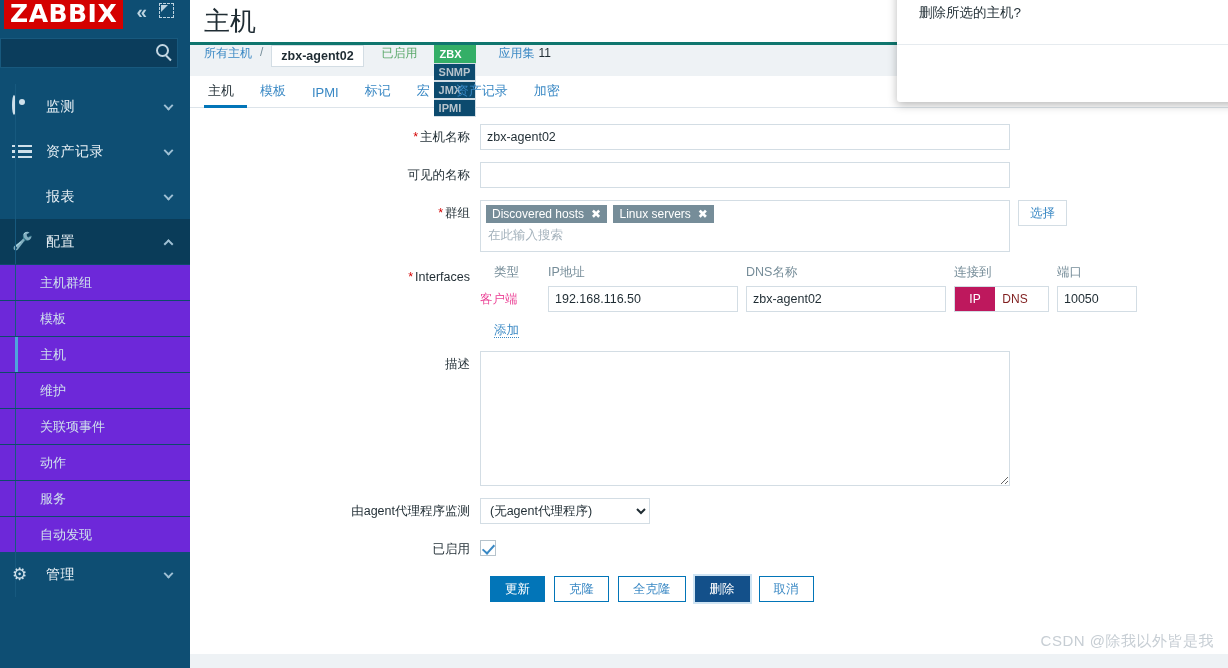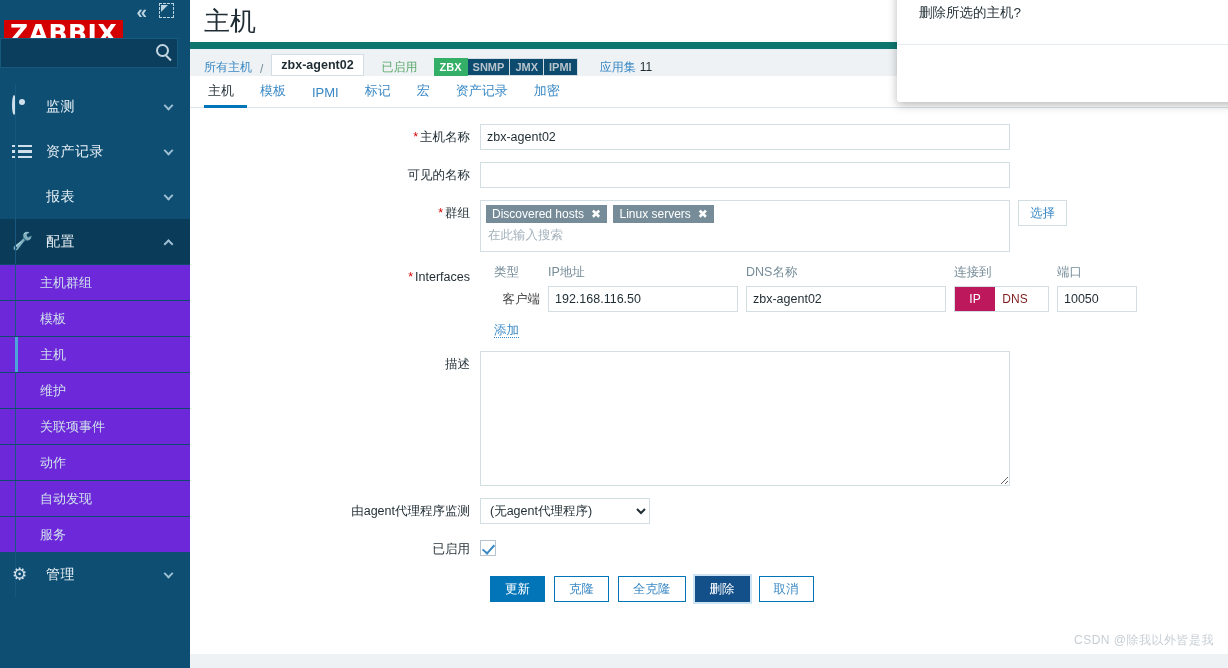--- a/index.html
+++ b/index.html
@@ -18,21 +18,21 @@
   .sidebar {
     position: absolute; left: 0; top: 0; width: 190px; height: 668px;
     background: #0e4e73; color: #fff;
   }
   .sb-head { position: relative; height: 38px; }
   .sb-logo {
     position: absolute; left: 4px; top: 0px;
     background: #d40000; color: #fff;
     font-family: "DejaVu Sans", sans-serif;
     font-weight: bold; font-size: 25px; letter-spacing: .5px;
-    padding: 1px 6px 2px 6px; line-height: 26px; margin-top: 20px;
+    padding: 1px 6px 2px 6px; line-height: 26px;
   }
   .sb-icons { position: absolute; right: 16px; top: 2px; display: flex; gap: 12px; align-items: center; }
   .sb-ico { color: #bcd3e0; cursor: pointer; line-height: 1; }
   .ico-collapse { font-size: 19px; font-weight: 600; }
   .ico-expand {
     width: 15px; height: 15px; border: 1.5px dashed #bcd3e0; position: relative; display: inline-block;
   }
   .ico-expand::after {
     content: ""; position: absolute; left: 1px; top: 1px;
     border-left: 7px solid #bcd3e0; border-bottom: 7px solid transparent;
@@ -98,31 +98,31 @@
   }
   .sb-sub-rail { position: absolute; left: 15px; top: 0; bottom: 0; width: 1px; background: #17597e; }
 
   
   .main { position: absolute; left: 190px; top: 0; right: 0; bottom: 0; background: #fff; }
   .page-title {
     font-size: 26px; color: #1f2c33; padding: 0 0 0 14px; line-height: 42px;
     font-weight: normal;
   }
   .crumb-bar {
-    height: 34px; background: #eef2f5; border-top: 7px solid #0f766e;
-    display: flex; align-items: flex-end; padding-left: 14px; gap: 8px; font-size: 12px;
+    height: 34px; background: #eef2f5; border-top: 3px solid #0f766e;
+    display: flex; align-items: flex-start; padding-left: 14px; gap: 8px; font-size: 12px;
   }
   .link { color: #3988c4; cursor: pointer; }
   .crumb-sep { color: #768d99; }
   .crumb-host {
     background: #fff; border: 1px solid #d3dde4; padding: 3px 9px; color: #1f2c33;
     font-weight: 600; font-size: 12.5px;
   }
   .status-on { color: #59a869; margin-left: 10px; }
-  .iface-tags { display: flex; margin-left: 8px; }
+  .iface-tags { display: flex; margin-left: 8px; flex-direction: column; }
   .tag {
     font-size: 11px; padding: 2px 5px; border: 1px solid #d3dde4; border-left: 0;
     color: #b6c3cc; background: #0c4a6e; font-weight: 600;
   }
   .tag:first-child { border-left: 1px solid #d3dde4; }
   .tag.zbx { background: #34af67; border-color: #34af67; color: #fff; }
   .crumb-apps { margin-left: 14px; }
   .crumb-count { color: #1f2c33; margin-left: 4px; }
 
   .tabs {
@@ -161,21 +161,21 @@
   .chip .x { cursor: pointer; font-weight: bold; font-size: 12px; }
   .ms-ph { color: #a5b3bd; font-size: 12.5px; padding: 4px 2px 0 2px; }
   .btn-select {
     height: 26px; border: 1px solid #d3dde4; background: #fff; color: #3988c4;
     font-size: 12.5px; padding: 0 11px; margin-left: 8px; cursor: pointer;
     font-family: "Liberation Sans", sans-serif;
   }
 
   .if-head { display: flex; font-size: 12.5px; color: #768d99; margin-bottom: 5px; justify-content: center; }
   .if-row { display: flex; align-items: center; }
-  .c-type { width: 68px; text-align: right; padding-right: 8px; color: #404040; font-size: 12.5px; }
+  .c-type { width: 68px; padding-right: 8px; color: #ec4899; font-size: 12.5px; }
   .c-type.h { color: #768d99; text-align: left; padding-left: 14px; }
   .c-ip { width: 190px; }
   .c-dns { width: 200px; margin-left: 8px; }
   .c-conn { width: 95px; margin-left: 8px; }
   .c-port { width: 80px; margin-left: 8px; }
   .seg { display: inline-flex; border: 1px solid #d3dde4; height: 26px; }
   .seg span {
     display: inline-flex; align-items: center; justify-content: center;
     width: 40px; font-size: 12px; color: #7f1d1d; cursor: pointer; background: #fff;
   }
@@ -202,21 +202,21 @@
   .btn {
     height: 26px; padding: 0 14px; font-size: 12.5px; cursor: pointer;
     border: 1px solid #0275b8; background: #fff; color: #3988c4;
     font-family: "Liberation Sans", sans-serif;
   }
   .btn.primary { background: #0275b8; border-color: #0275b8; color: #fff; }
   .btn.danger { background: #13508a; border-color: #13508a; color: #fff; box-shadow: 0 0 0 2px #cfe4f3; }
   .footer-strip { position: absolute; left: 0; right: 0; bottom: 0; height: 14px; background: #eef2f5; }
 
   .watermark {
-    position: absolute; right: 14px; top: 632px; color: #c7ced4; font-size: 12px;
+    position: absolute; right: 14px; top: 632px; color: #c7ced4; font-size: 15px;
     letter-spacing: .5px; white-space: nowrap;
   }
 
   
   .modal {
     position: absolute; left: 707px; top: -44px; width: 560px; height: 146px;
     background: #fff; border-radius: 3px; box-shadow: 0 3px 10px rgba(0,0,0,.28);
     z-index: 40;
   }
   .modal-body { padding: 48px 20px 0 22px; font-size: 13.5px; color: #1f2c33; }
@@ -288,24 +288,24 @@
         <div class="sb-sub-item">
             <span>维护</span>
           </div>
         <div class="sb-sub-item">
             <span>关联项事件</span>
           </div>
         <div class="sb-sub-item">
             <span>动作</span>
           </div>
         <div class="sb-sub-item">
+            <span>服务</span>
+          </div>
+        <div class="sb-sub-item">
             <span>自动发现</span>
-          </div>
-        <div class="sb-sub-item">
-            <span>服务</span>
           </div>
       </div>
 
       <div class="sb-item">
         <span class="sb-icon-box"><span class="ic-gear">⚙</span></span>
         <span class="lbl">管理</span>
         <span class="chev"></span>
       </div>
     </div>
   </div>

